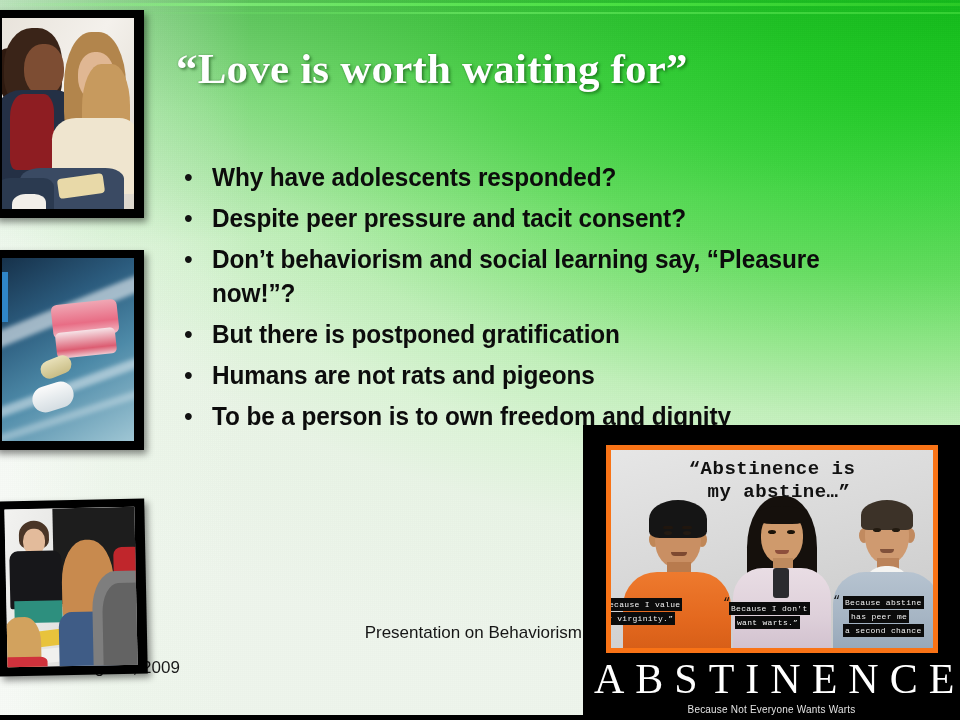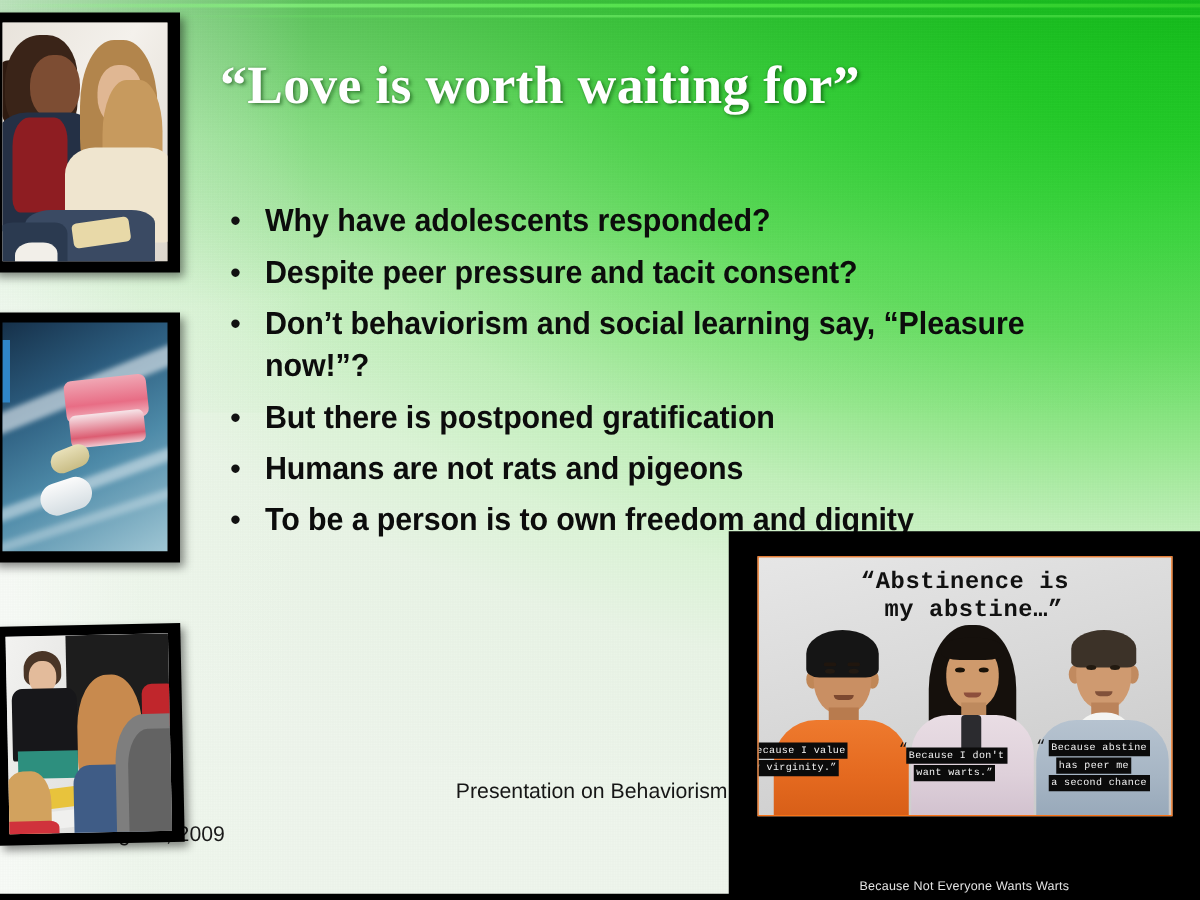--- a/index.html
+++ b/index.html
@@ -228,21 +228,21 @@
     background: #000000;
     overflow: hidden;
   }
   .poster-photo {
     position: absolute;
     left: 23px;
     top: 20px;
     width: 332px;
     height: 208px;
     background: #d6d6d6;
-    border: 1px solid #f97316;
+    border: 5px solid #f97316;
     box-sizing: border-box;
     overflow: hidden;
   }
   .pp-bg {
     position: absolute; inset: 0;
     background: linear-gradient(165deg,#e6e6e6 0%,#d9d9d9 45%,#c8c8c8 100%);
   }
   .pp-quote {
     position: absolute;
     left: 0; right: 0; top: 8px;
@@ -503,17 +503,18 @@
       <div class="strip" id="strip-l2">y virginity.”</div>
       <div class="quote-mark" id="qm-l">“</div>
       <div class="strip" id="strip-m1">Because I don't</div>
       <div class="strip" id="strip-m2">want warts.”</div>
       <div class="quote-mark" id="qm-m">“</div>
       <div class="strip" id="strip-r1">Because abstine</div>
       <div class="strip" id="strip-r2">has peer me</div>
       <div class="strip" id="strip-r3">a second chance</div>
     </div>
 
+    <div class="poster-word">ABSTINENCE</div>
     <div class="poster-tag">Because Not Everyone Wants Warts</div>
   </div>
 
   <div class="frame-bottom"></div>
 </div>
 
 </body></html>

